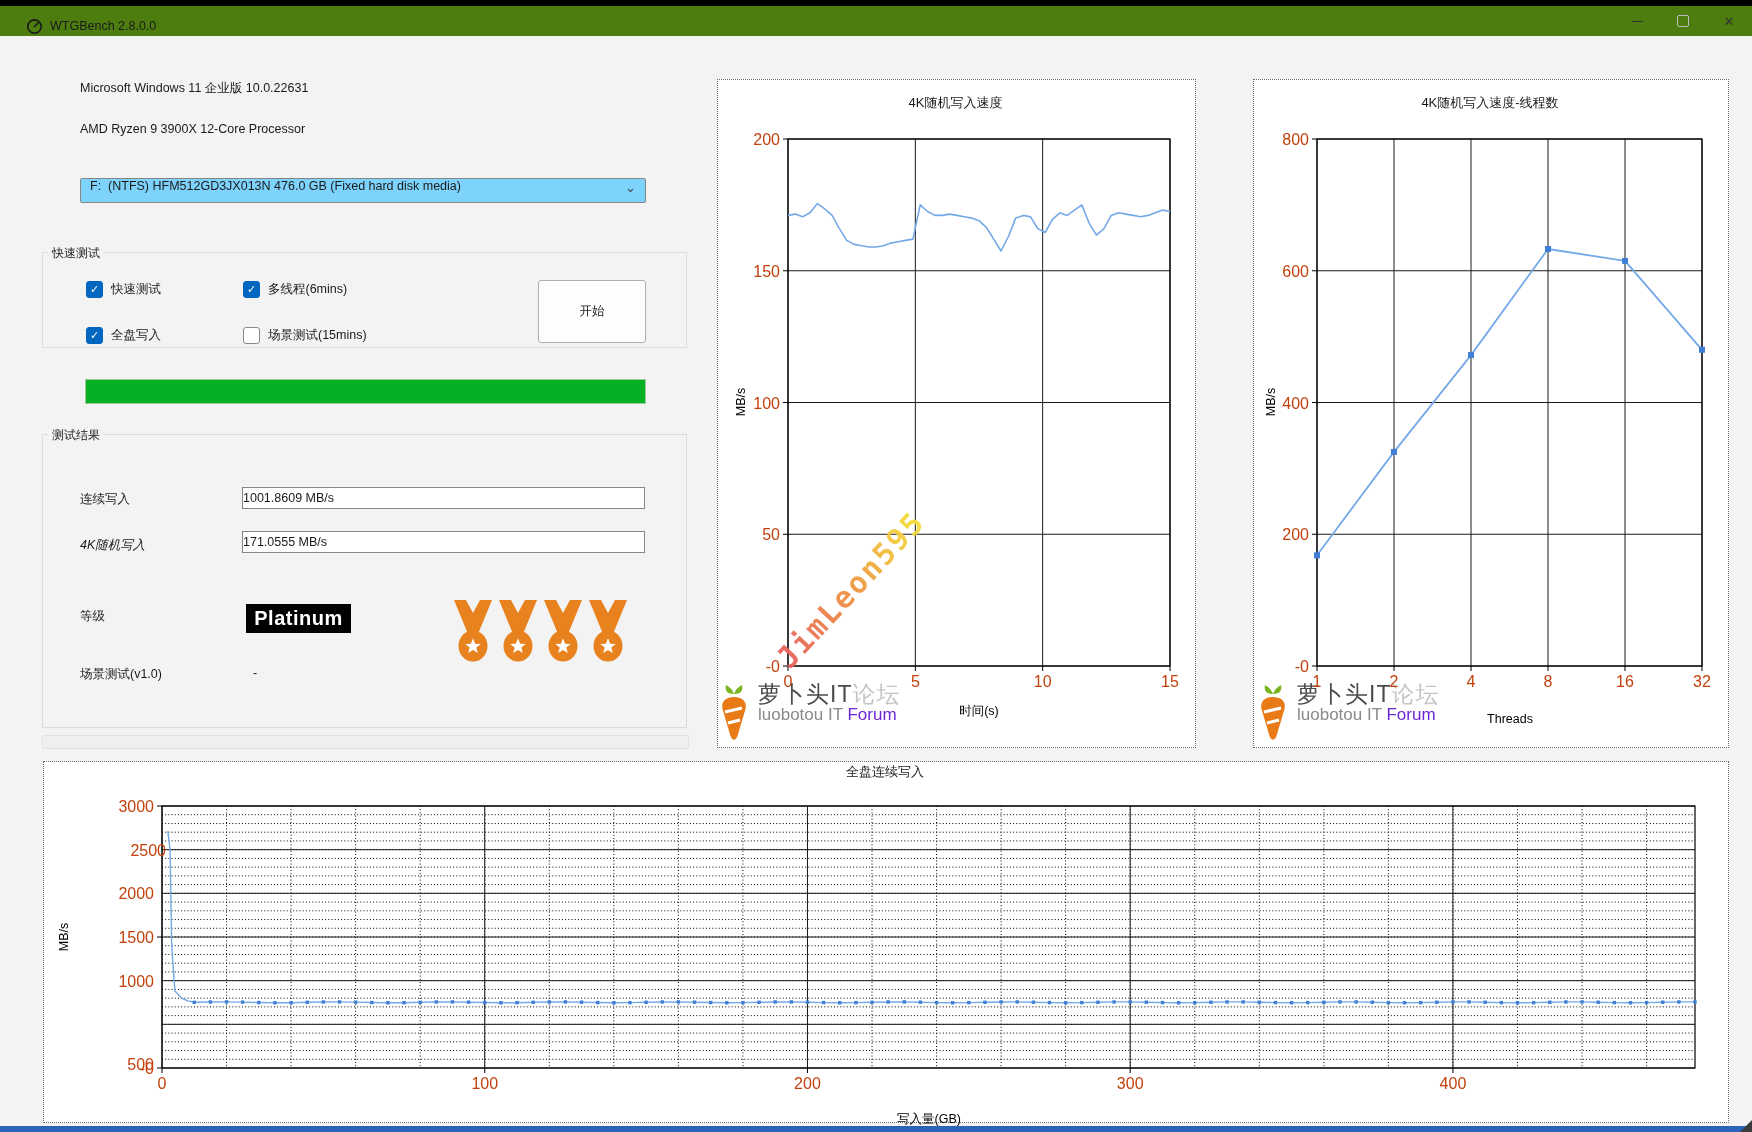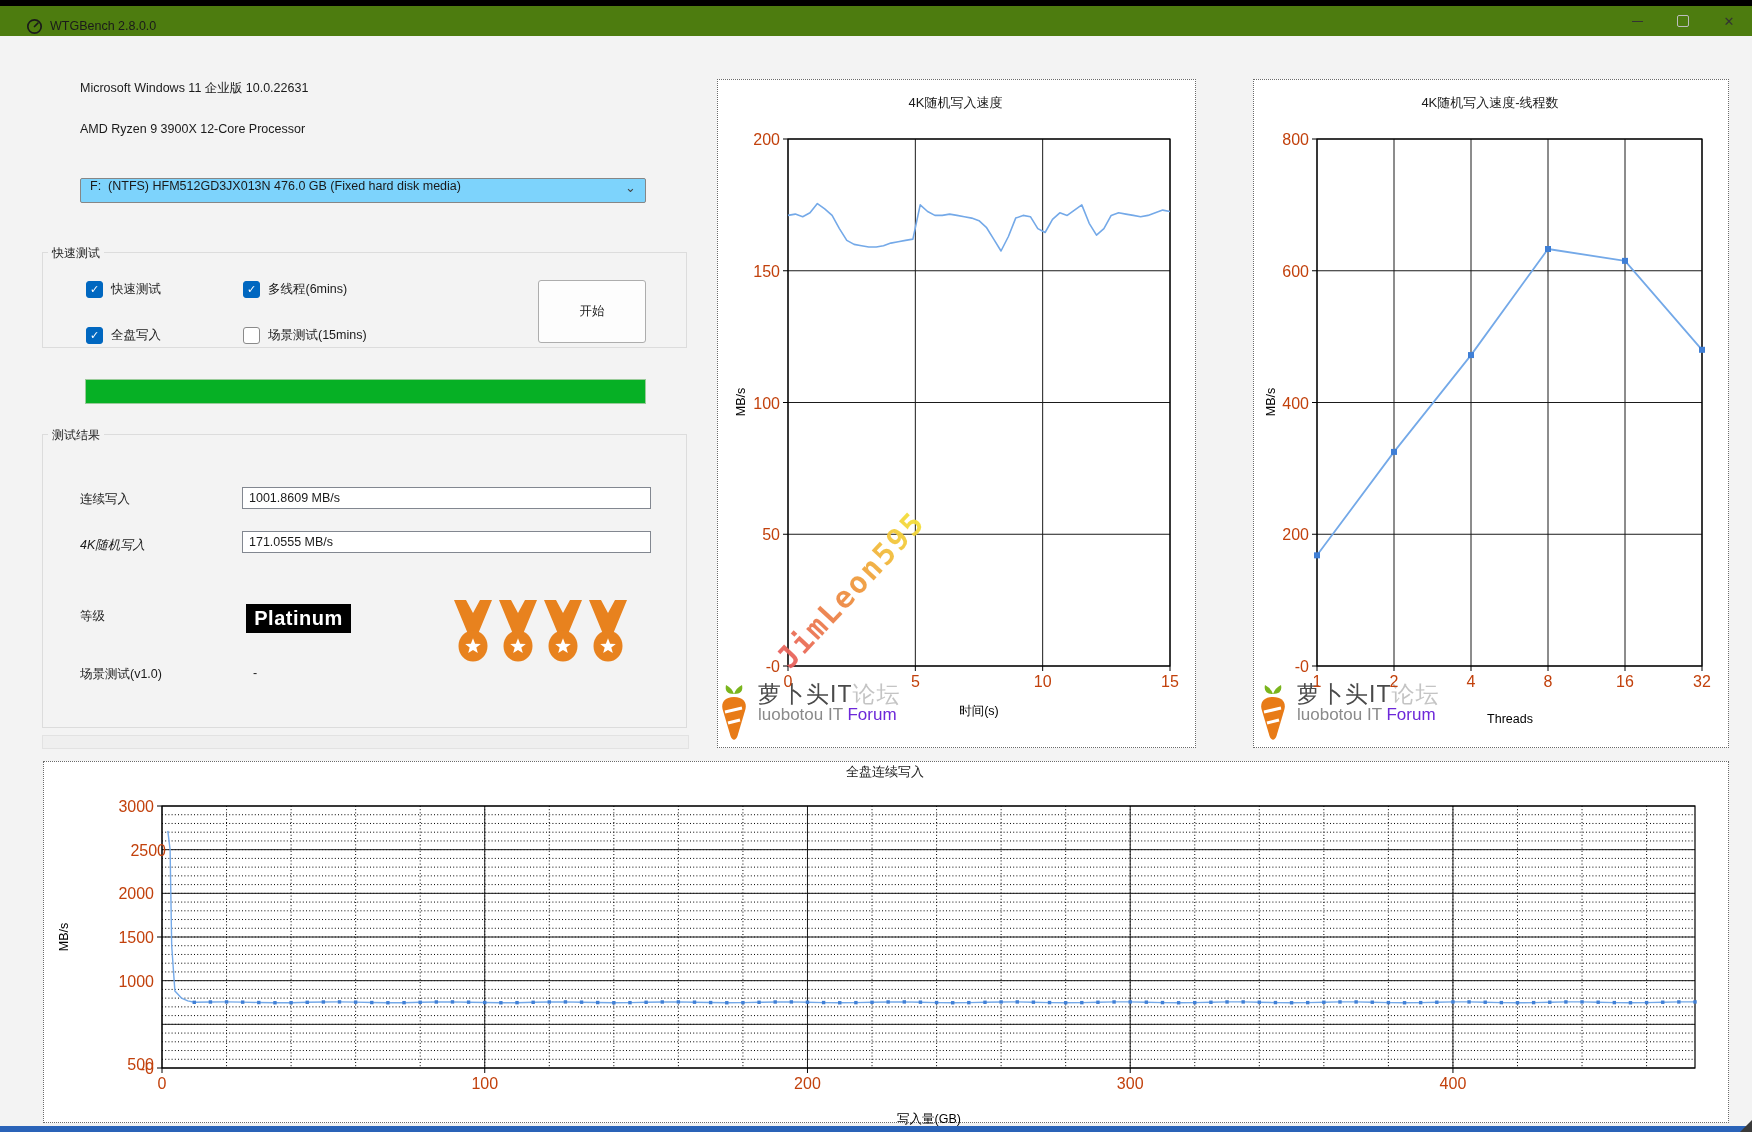--- a/index.html
+++ b/index.html
@@ -26,21 +26,21 @@
   .cbox{width:15px;height:15px;border-radius:3px;display:flex;align-items:center;justify-content:center;}
   .cbox.on{background:#0067c0;border:1px solid #0067c0;color:#fff;font-size:11px;}
   .cbox.off{background:#fff;border:1px solid #8a8a8a;}
   .cblabel{font-size:12.5px;margin-left:8px;}
   .cbrow{display:flex;align-items:center;}
   .startbtn{left:538px;top:280px;width:106px;height:61px;background:#fdfdfd;border:1px solid #adadad;
             border-radius:3px;display:flex;align-items:center;justify-content:center;font-size:12.5px;cursor:default;}
   .progress{left:85px;top:379px;width:559px;height:23px;background:#06b025;border:1px solid #9acb9a;}
   .reslabel{font-size:12.5px;}
   .resbox{width:401px;height:20px;background:#fff;border:1px solid #828790;font-size:12.5px;
-          display:flex;align-items:center;padding-left:6px;}
+          display:flex;align-items:center;}
   .platinum{left:246px;top:604px;width:105px;height:29px;background:#000;color:#fff;text-align:center;
             line-height:29px;font-size:20px;font-weight:800;letter-spacing:0.5px;}
   .medals{left:451px;top:600px;display:flex;gap:1px;}
   .thinstrip{left:42px;top:735px;width:645px;height:12px;background:#efefef;border:1px solid #e2e2e2;}
   
   .panel{background:#fff;border:1px dotted #6a6a6a;}
   .charttitle{font-size:13px;text-align:center;}
   .ticklabel{position:absolute;font-size:16px;color:#c2410c;}
   .yt{text-align:right;}
   .xt{text-align:center;}

